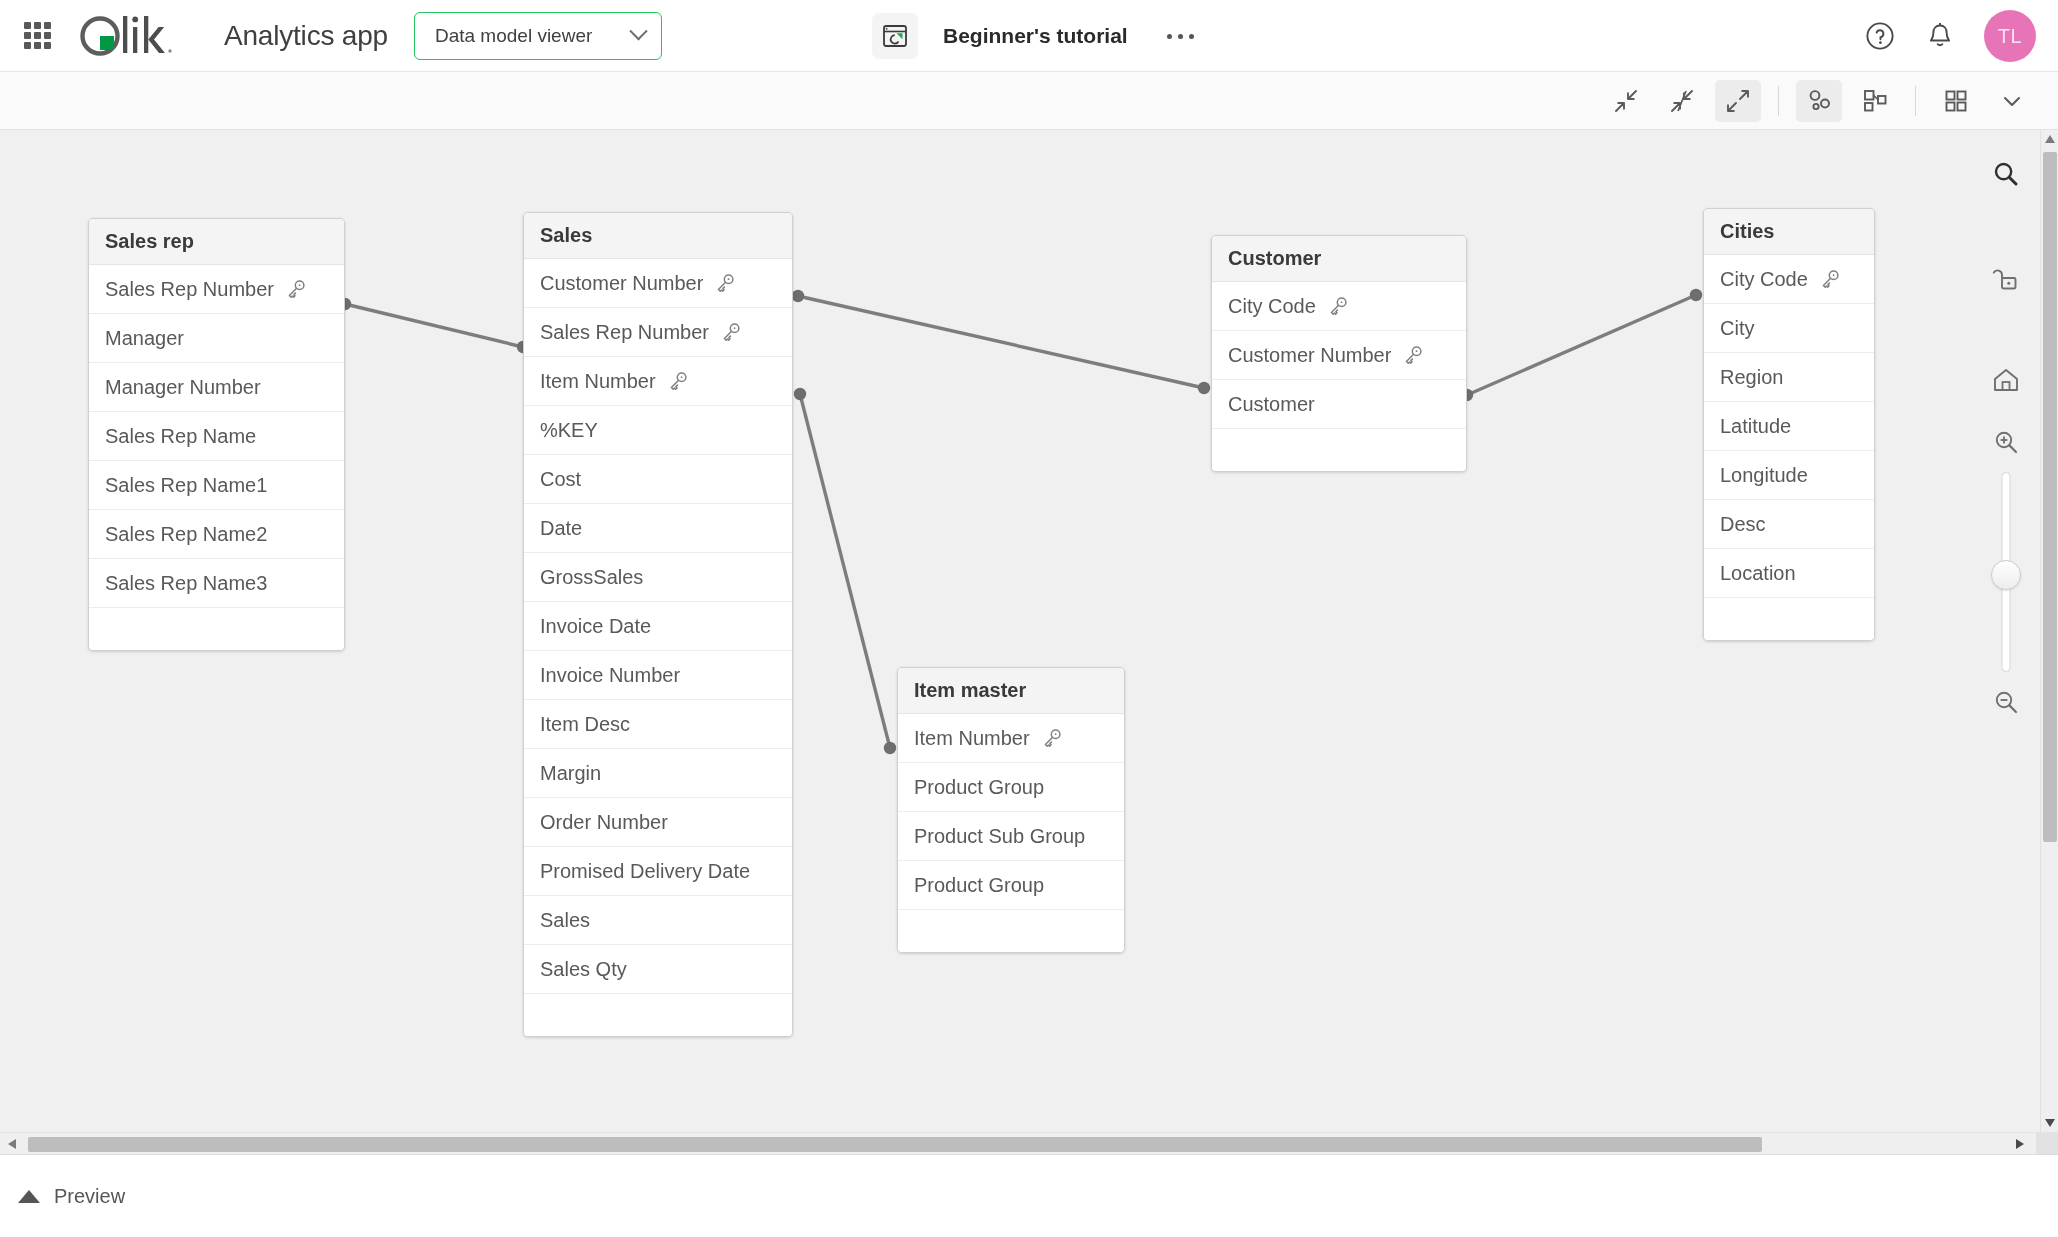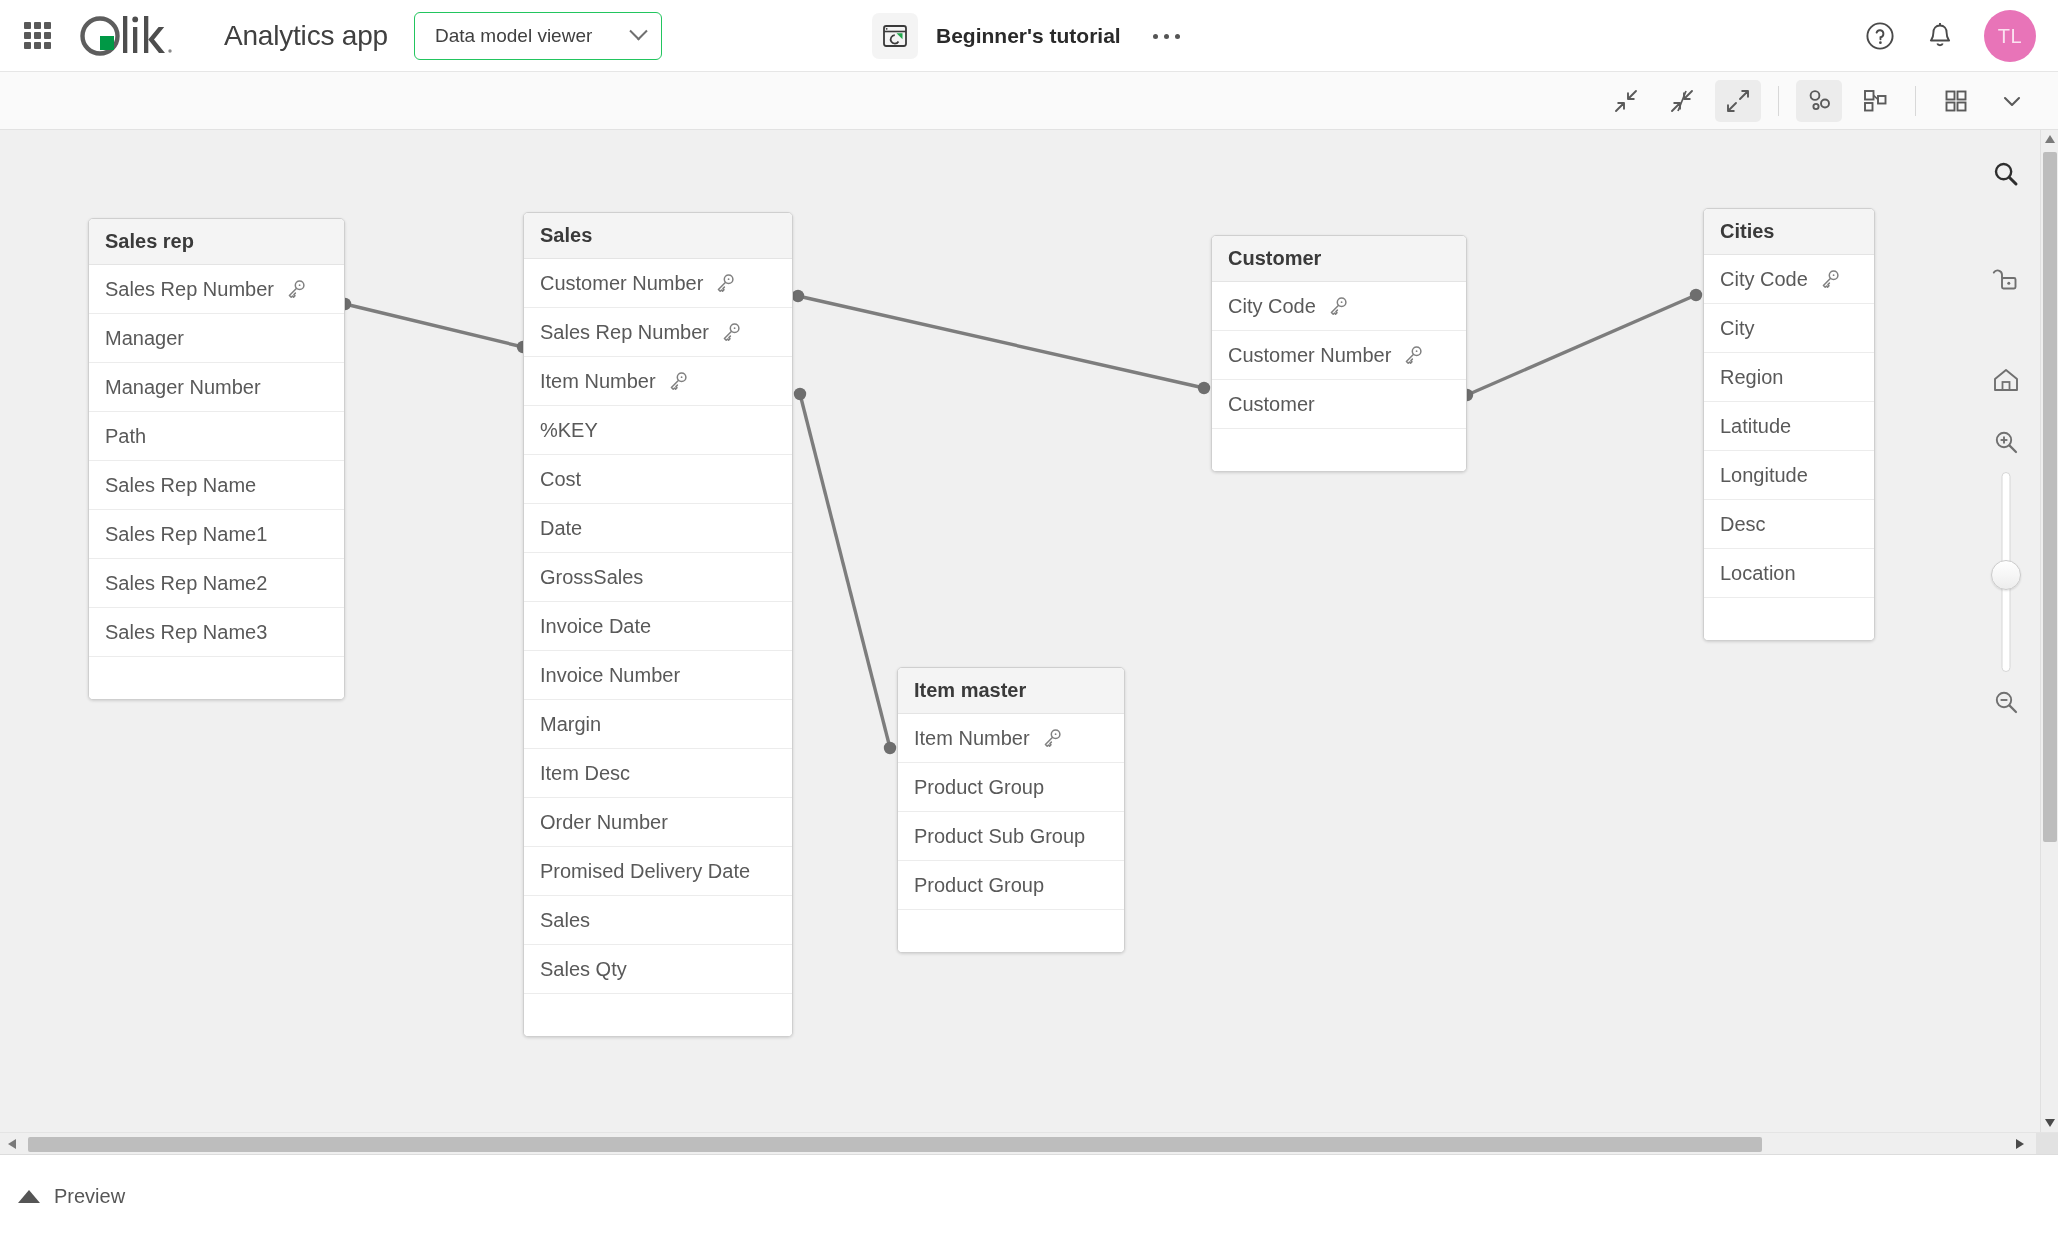--- a/index.html
+++ b/index.html
@@ -57,21 +57,21 @@
   #view-select .vs-text { font-size: 19px; color: #404040; white-space: nowrap; }
   .chev {
     width: 13px; height: 13px;
     border-right: 2px solid #707070;
     border-bottom: 2px solid #707070;
     transform: rotate(45deg) translate(-3px,-3px);
   }
 
   #center-app {
     position: absolute; left: 872px; top: 0;
-    height: 72px; display: flex; align-items: center; gap: 0;
+    height: 72px; display: flex; align-items: center; gap: 7px;
   }
   #sheet-icon-box {
     width: 46px; height: 46px; border-radius: 7px;
     background: #f4f4f4;
     display: flex; align-items: center; justify-content: center;
   }
   #center-app .app-title {
     margin-left: 18px;
     font-size: 21px; font-weight: bold;
     color: #2a2a2a;
@@ -400,23 +400,20 @@
             </svg>
           </span>
         </div>
         <div class="fld">
           <span>Manager</span>
         </div>
         <div class="fld">
           <span>Manager Number</span>
         </div>
         <div class="fld">
-          <span>Path</span>
-        </div>
-        <div class="fld">
           <span>Sales Rep Name</span>
         </div>
         <div class="fld">
           <span>Sales Rep Name1</span>
         </div>
         <div class="fld">
           <span>Sales Rep Name2</span>
         </div>
         <div class="fld">
           <span>Sales Rep Name3</span>
@@ -467,24 +464,24 @@
         <div class="fld">
           <span>GrossSales</span>
         </div>
         <div class="fld">
           <span>Invoice Date</span>
         </div>
         <div class="fld">
           <span>Invoice Number</span>
         </div>
         <div class="fld">
+          <span>Item Desc</span>
+        </div>
+        <div class="fld">
           <span>Margin</span>
-        </div>
-        <div class="fld">
-          <span>Item Desc</span>
         </div>
         <div class="fld">
           <span>Order Number</span>
         </div>
         <div class="fld">
           <span>Promised Delivery Date</span>
         </div>
         <div class="fld">
           <span>Sales</span>
         </div>

